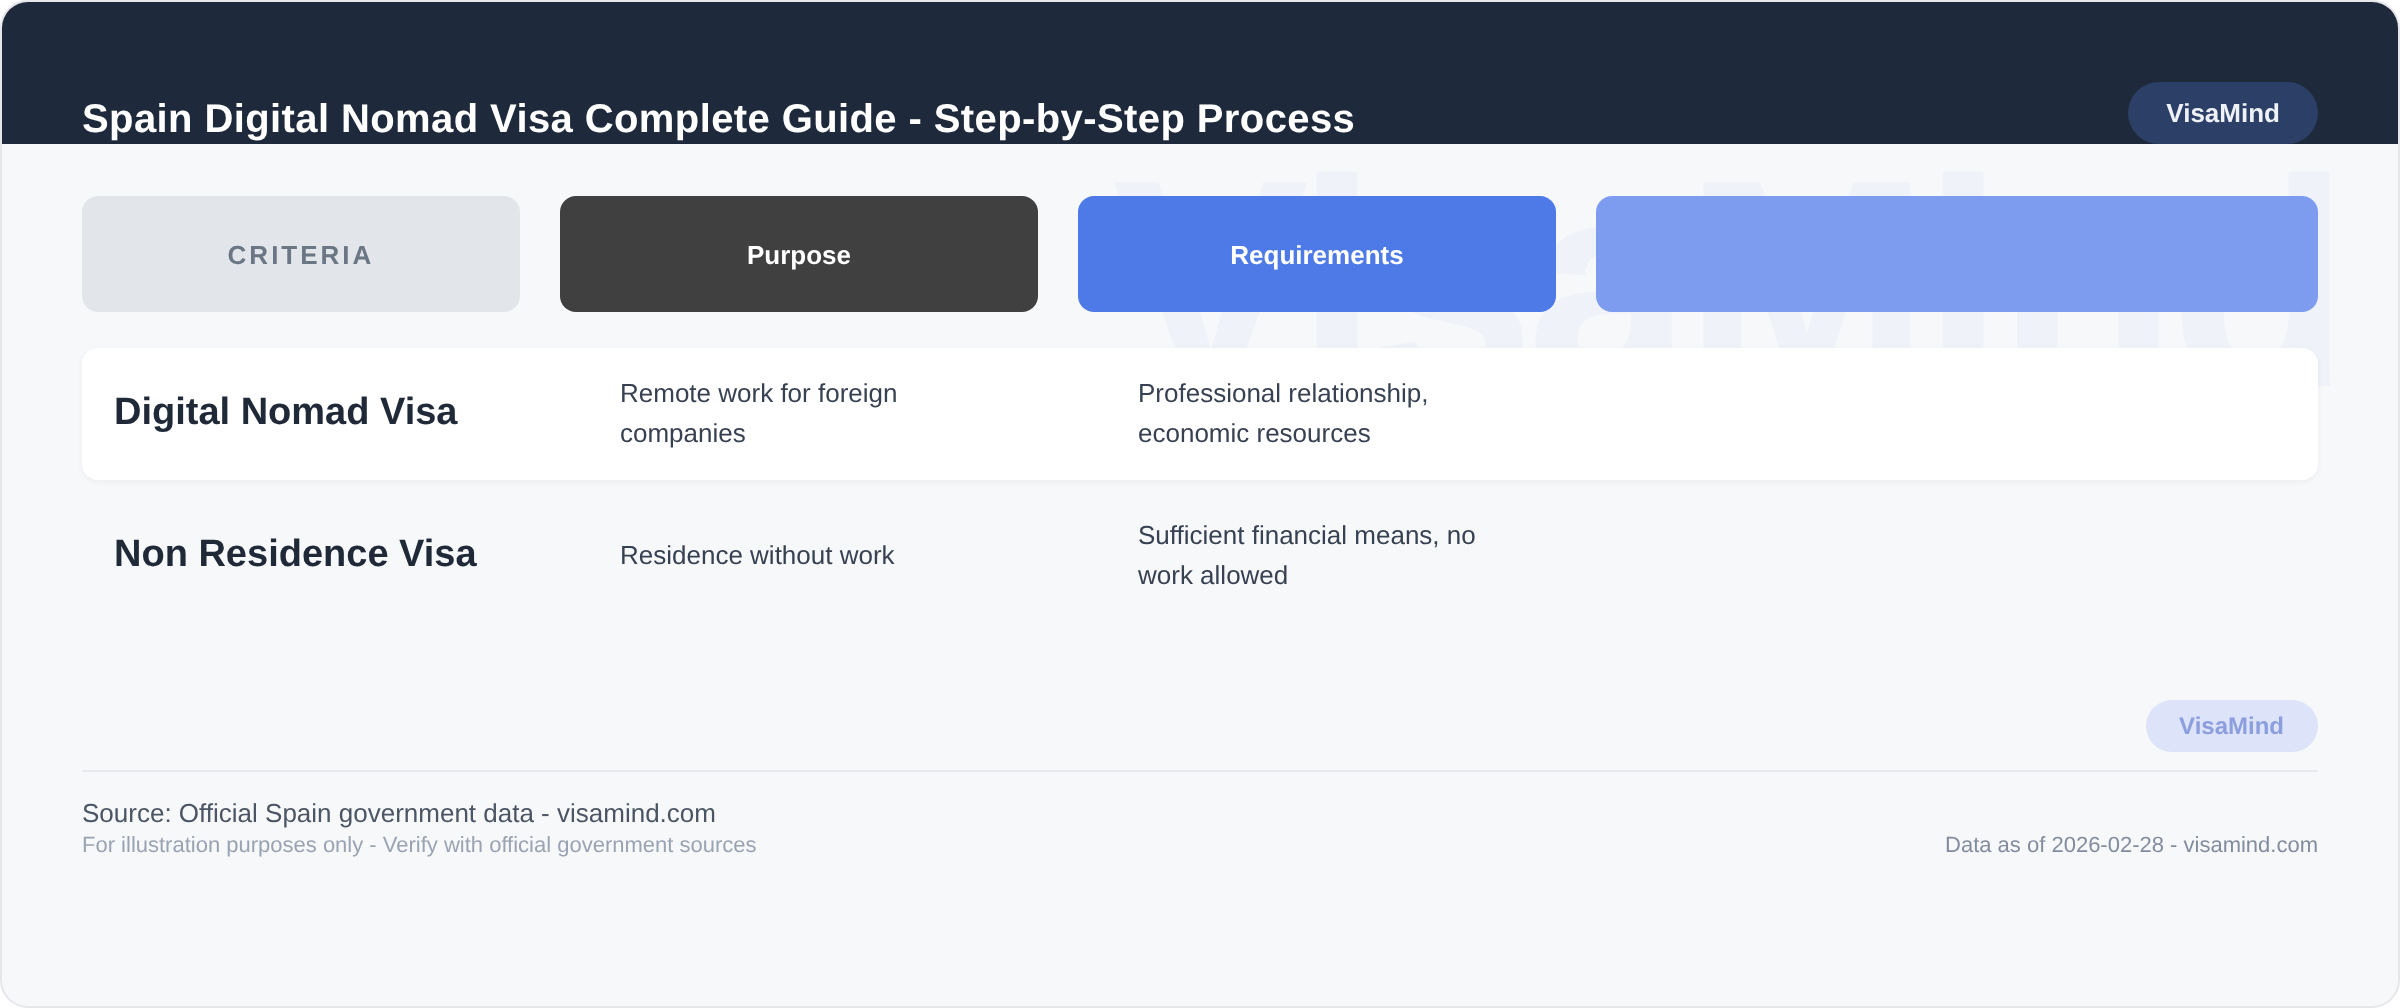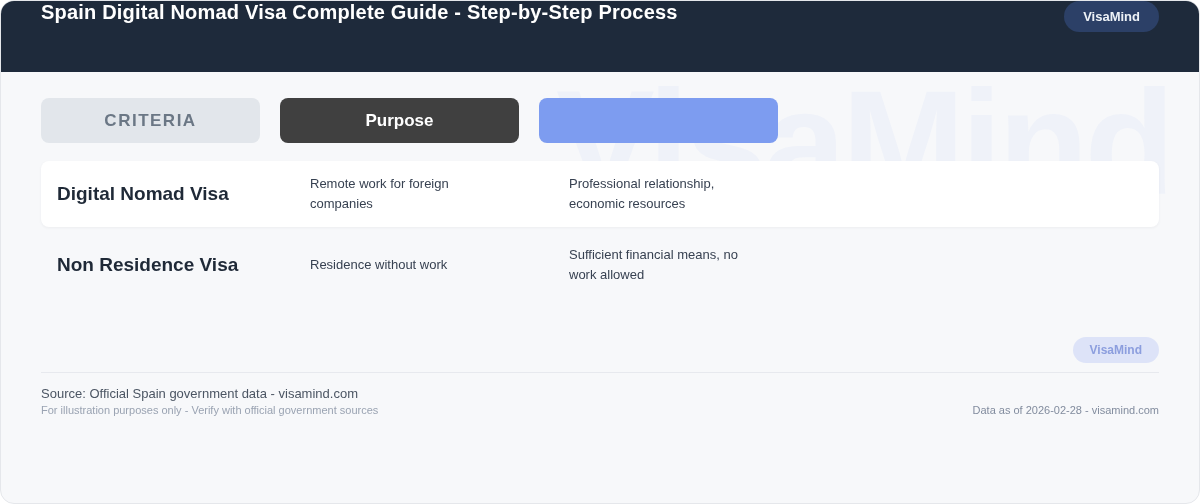--- a/index.html
+++ b/index.html
@@ -9,21 +9,21 @@
     background: #f7f8fa;
     border-radius: 14px;
     border: 1px solid #e5e7eb;
     overflow: hidden;
     position: relative;
   }
   .topbar {
     height: 71px;
     background: #1e2a3b;
     display: flex;
-    align-items: flex-start;
+    align-items: flex-end;
     justify-content: space-between;
     padding: 0 40px;
   }
   .topbar h1 {
     color: #ffffff;
     font-size: 20px;
     font-weight: 700;
     letter-spacing: 0.2px;
   }
   .brand-badge {
@@ -53,25 +53,25 @@
     letter-spacing: -4px;
   }
   .grid-row {
     display: grid;
     grid-template-columns: 219px 239px 239px 1fr;
     column-gap: 20px;
     position: relative;
     z-index: 1;
   }
   .col-btn {
-    height: 45px;
+    height: 58px;
     border: none;
     border-radius: 8px;
     font-family: "Liberation Sans", sans-serif;
-    font-size: 17px;
+    font-size: 13px;
     font-weight: 700;
     display: flex;
     align-items: center;
     justify-content: center;
     cursor: pointer;
   }
   .col-btn.criteria {
     background: #e2e6eb;
     color: #6b7785;
     text-transform: uppercase;
@@ -149,20 +149,21 @@
     <button class="brand-badge">VisaMind</button>
   </div>
 
   <div class="main">
 
     <div class="watermark">VisaMind</div>
 
     <div class="grid-row header-row">
       <button class="col-btn criteria">CRITERIA</button>
       <button class="col-btn purpose">Purpose</button>
+      <button class="col-btn requirements">Requirements</button>
       <button class="col-btn col4"></button>
     </div>
 
     <div class="grid-row t-row card">
       <div class="cell-criteria">Digital Nomad Visa</div>
       <div class="cell">Remote work for foreign companies</div>
       <div class="cell">Professional relationship, economic resources</div>
       <div class="cell"></div>
     </div>
 

